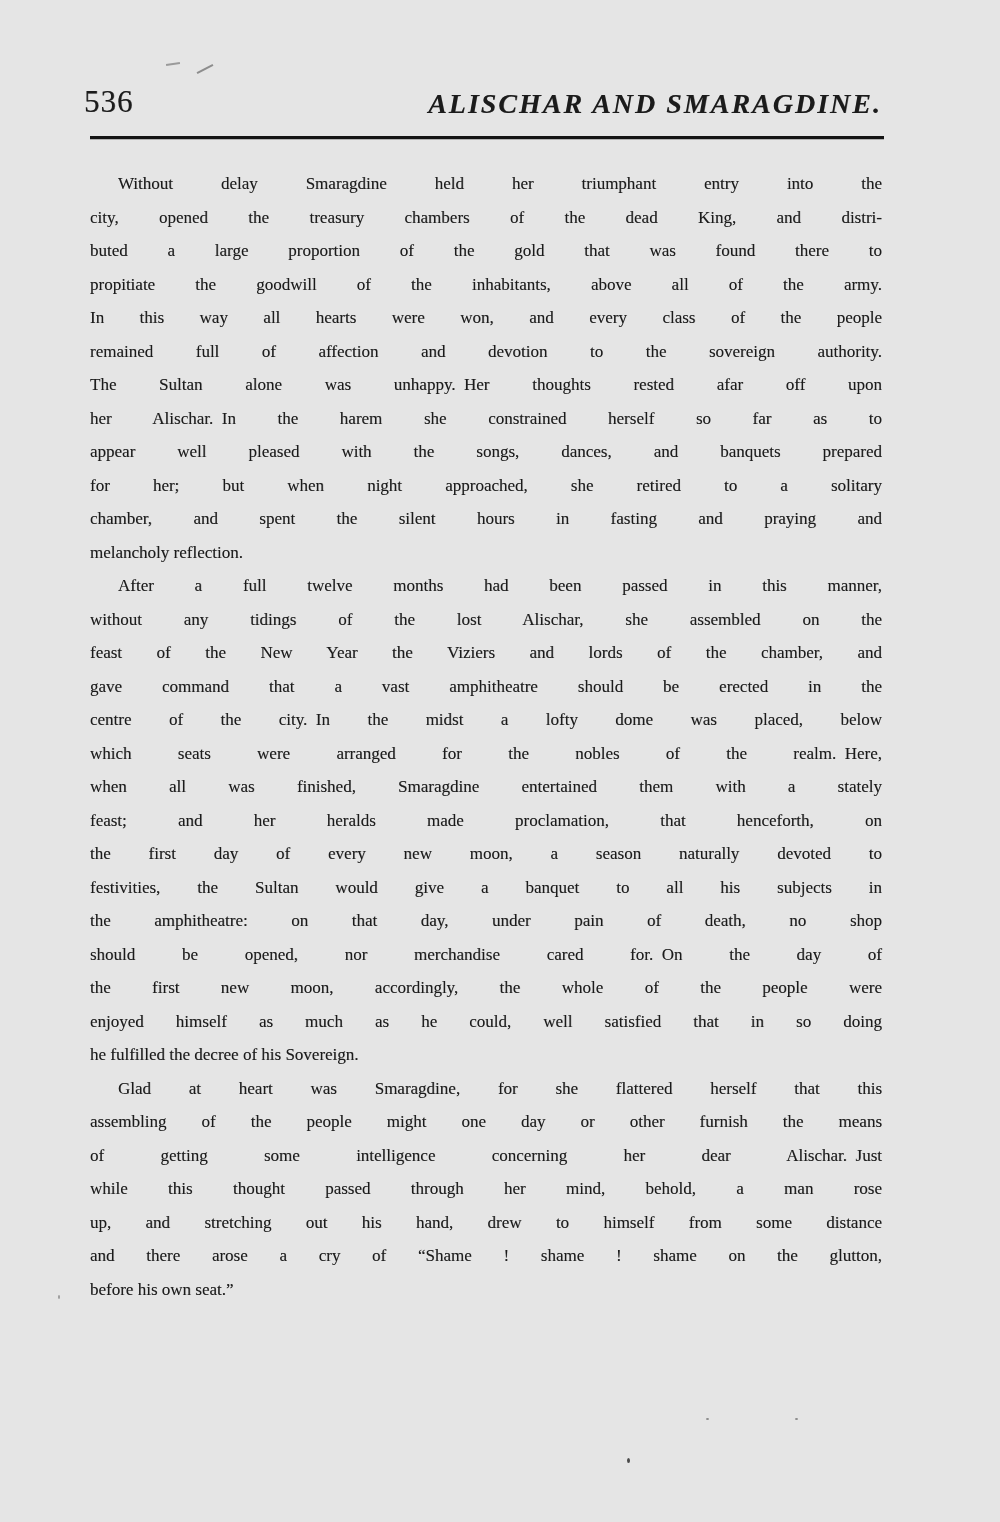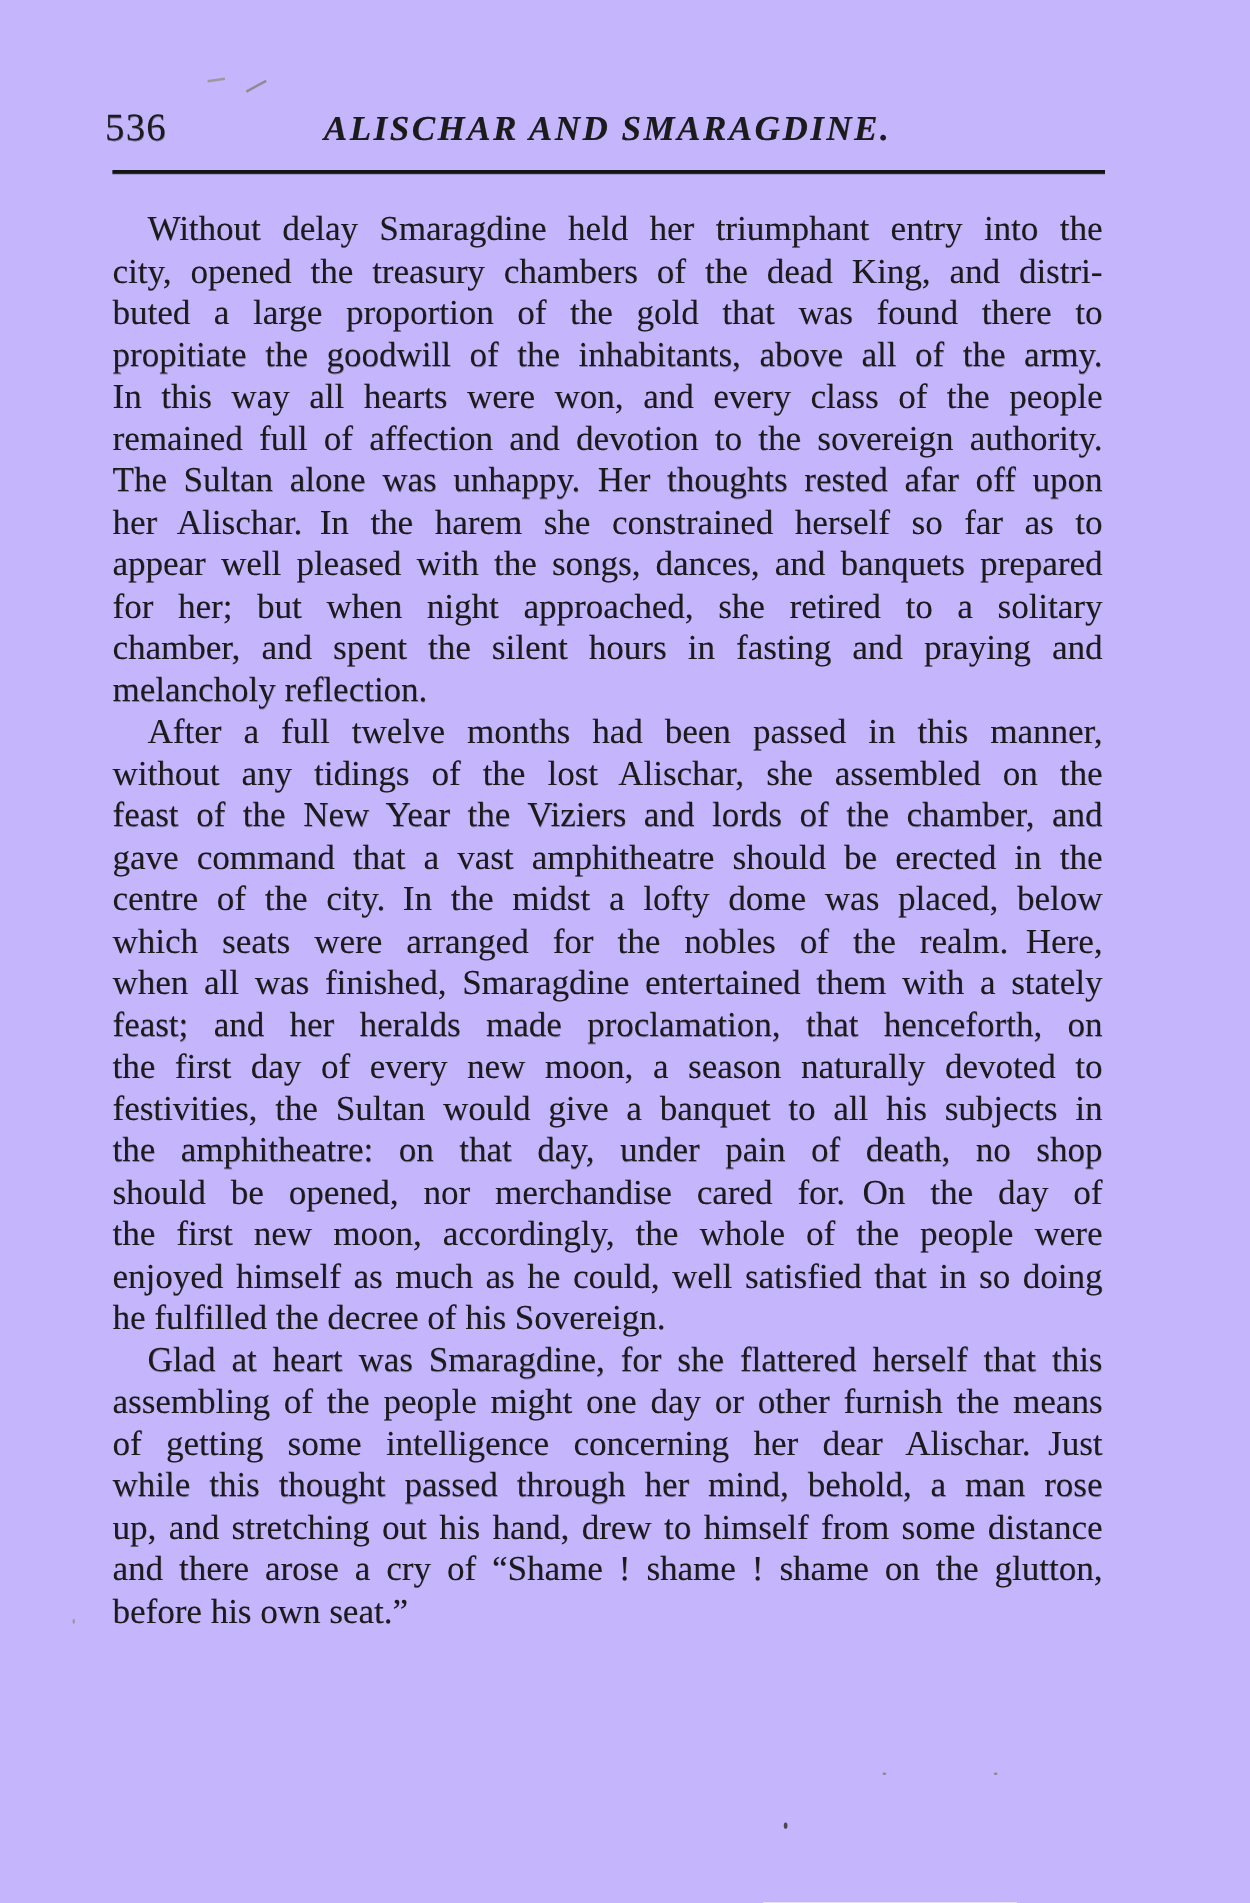--- a/index.html
+++ b/index.html
@@ -23,42 +23,42 @@
     font-size: 31px;
     letter-spacing: 1px;
     font-weight: 500;
     text-shadow: 0.4px 0.4px 0 rgba(10,10,10,0.45);
   }
   .running-title {
     position: absolute;
     top: 88px;
     left: 90px;
     width: 792px;
-    text-align: center;
+    text-align: right;
     font-style: italic;
     font-weight: bold;
     font-size: 28px;
     letter-spacing: 2px;
     text-shadow: 0.3px 0.3px 0 rgba(10,10,10,0.4);
   }
   .header-rule {
     position: absolute;
     top: 136px;
     left: 90px;
     width: 794px;
     height: 3px;
     background: #141414;
     box-shadow: 0 0.5px 0 rgba(20,20,20,0.5);
   }
   .text-block {
     position: absolute;
     top: 167px;
     left: 90px;
     width: 792px;
-    font-size: 28px;
+    font-size: 17px;
     line-height: 33.5px;
     text-shadow: 0.35px 0.35px 0 rgba(15,15,15,0.35);
   }
   .paragraph { margin: 0; }
   .line {
     text-align: justify;
     text-align-last: justify;
   }
   .line.first { text-indent: 28px; }
   .line.last  { text-align-last: left; }
@@ -80,21 +80,21 @@
   }
   .speck { position: absolute; background: #4a4a4a; border-radius: 50%; }
   .speck-1 { top: 1458px; left: 627px; width: 3px; height: 5px; }
   .speck-2 { top: 1418px; left: 706px; width: 3px; height: 2px; background:#8a8a8a; }
   .speck-3 { top: 1418px; left: 795px; width: 3px; height: 2px; background:#8a8a8a; }
   .speck-4 { top: 1295px; left: 58px;  width: 2px; height: 4px; background:#9a9a9a; }
 </style>
 </head>
 <body>
 
-<div class="page" style="background: #c4b5fd; color: rgb(27, 27, 27);">
+<div class="page" style="background: #e5e5e5; color: rgb(27, 27, 27);">
 
   <span class="pencil-mark-1"></span>
   <span class="pencil-mark-2"></span>
 
   <div class="folio">536</div>
 
   <div class="running-title">ALISCHAR AND SMARAGDINE.</div>
 
   <div class="header-rule"></div>
 

